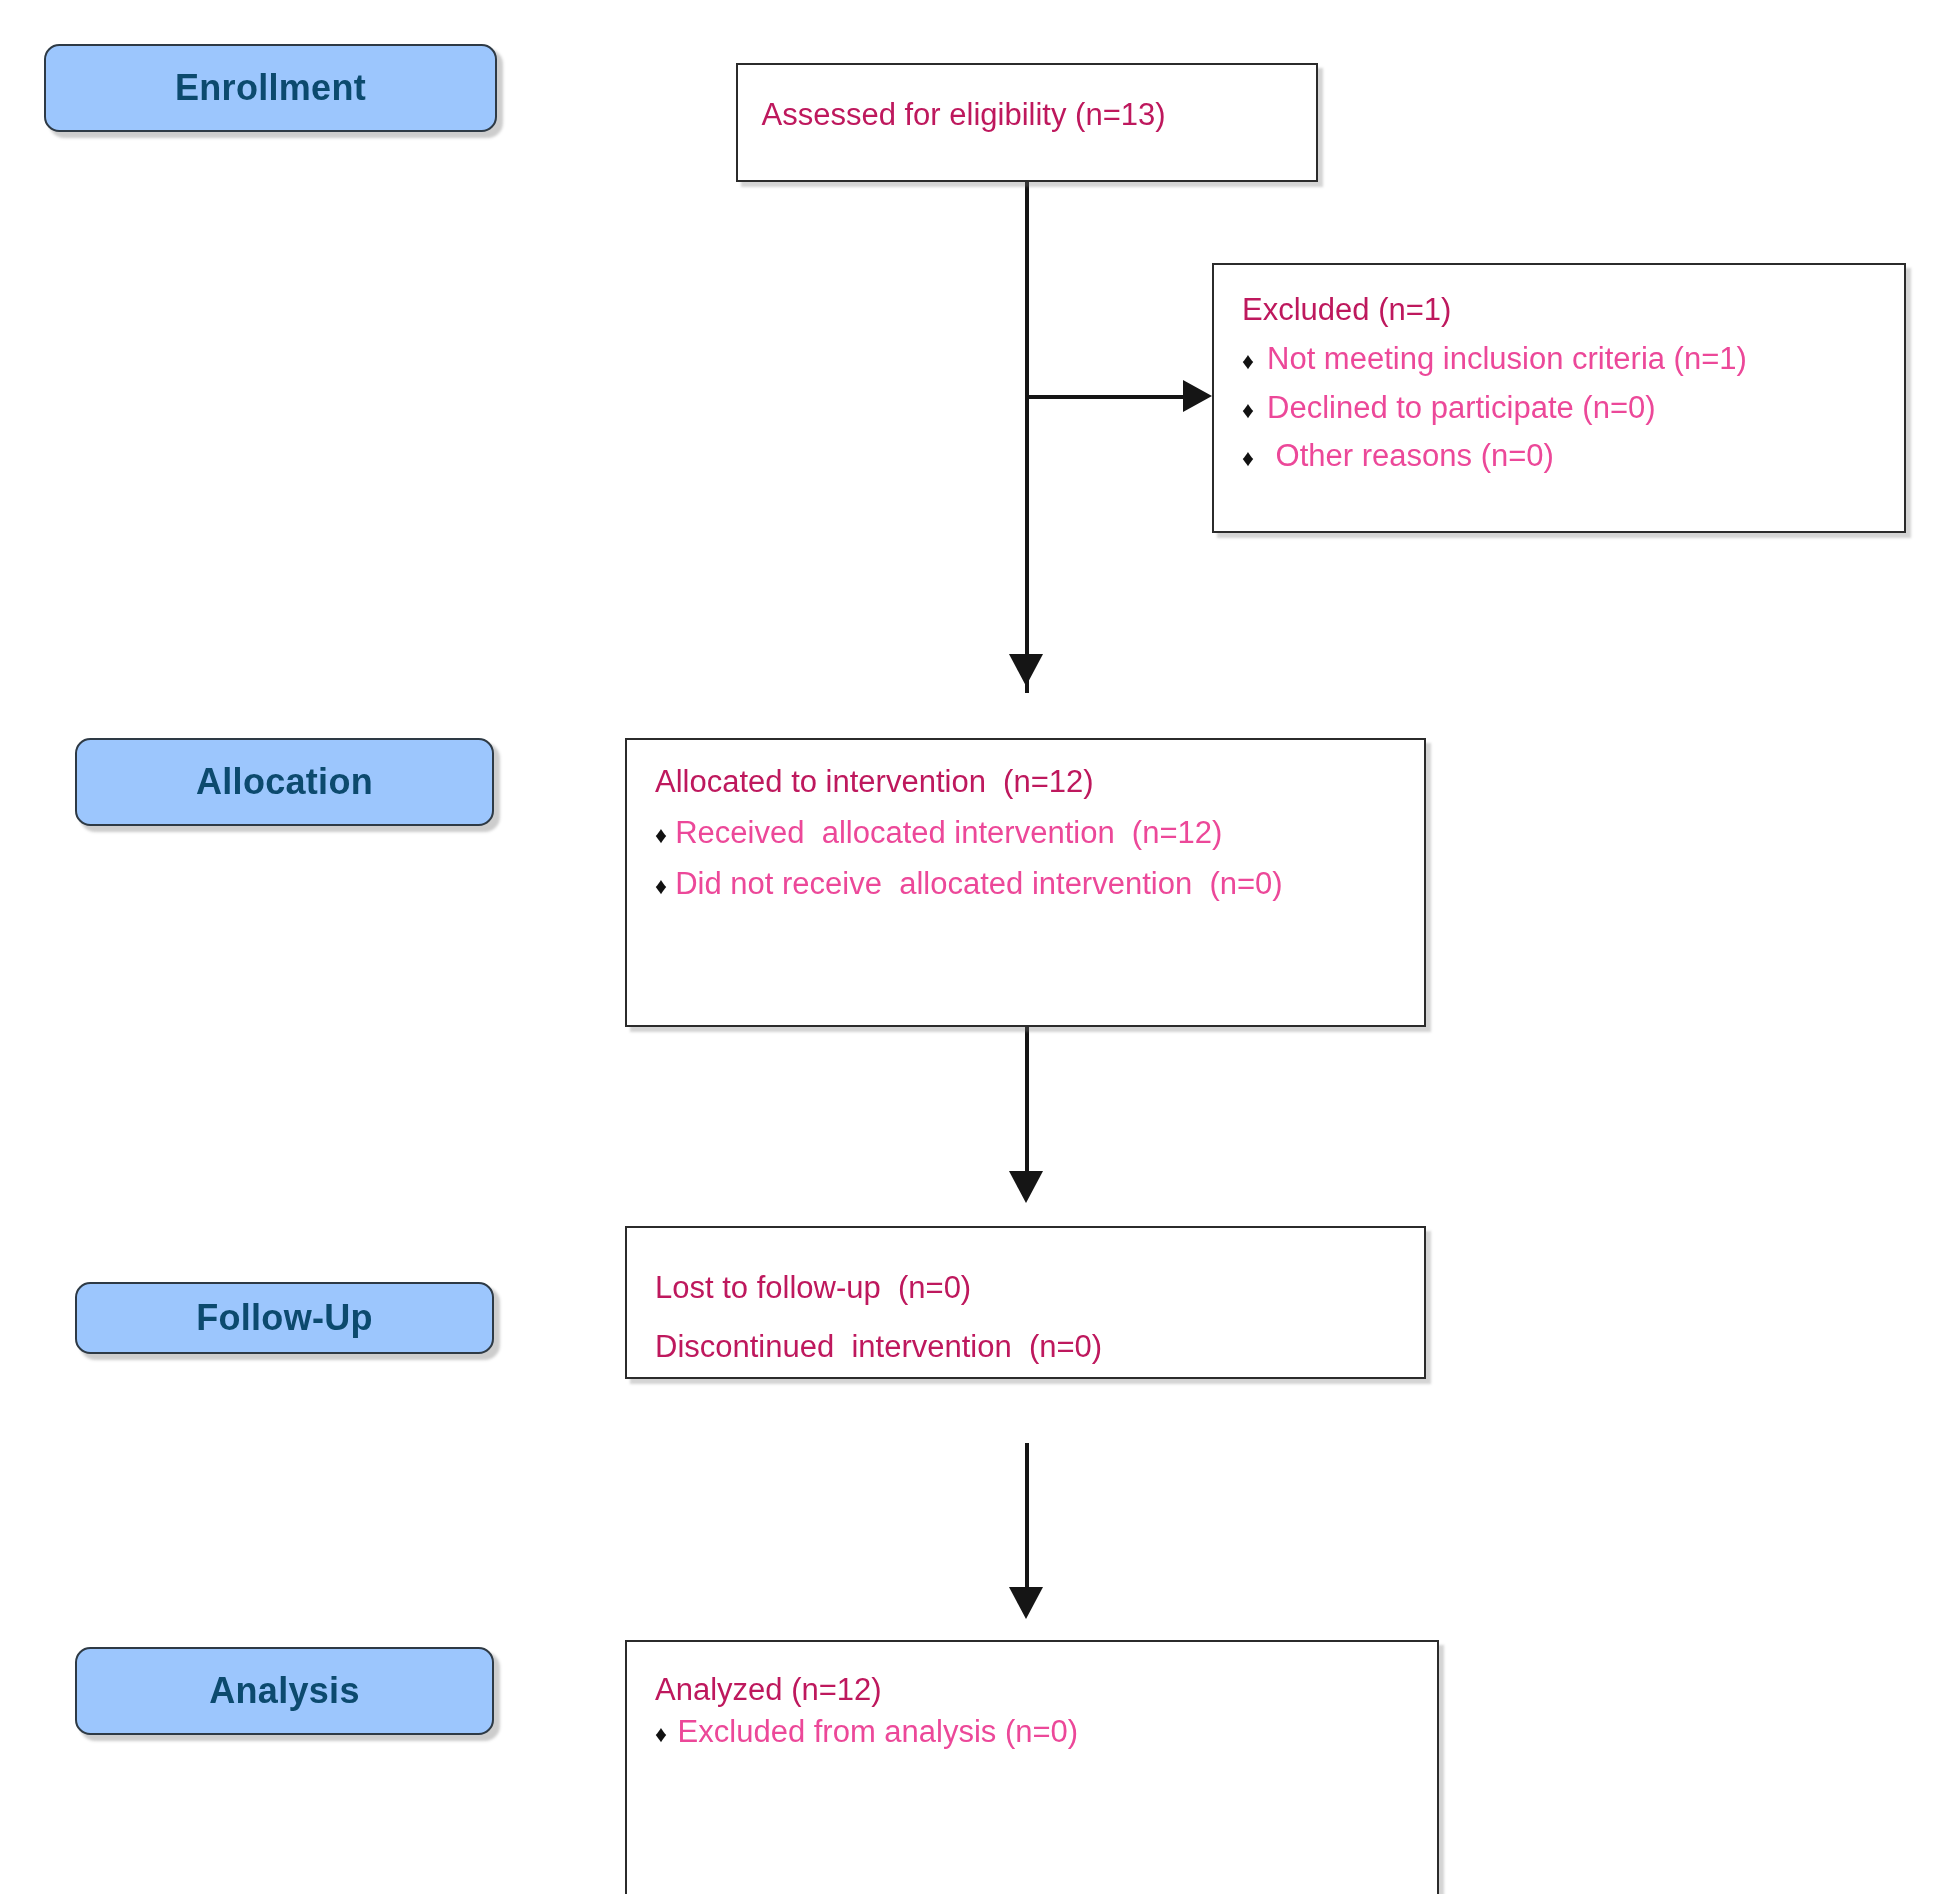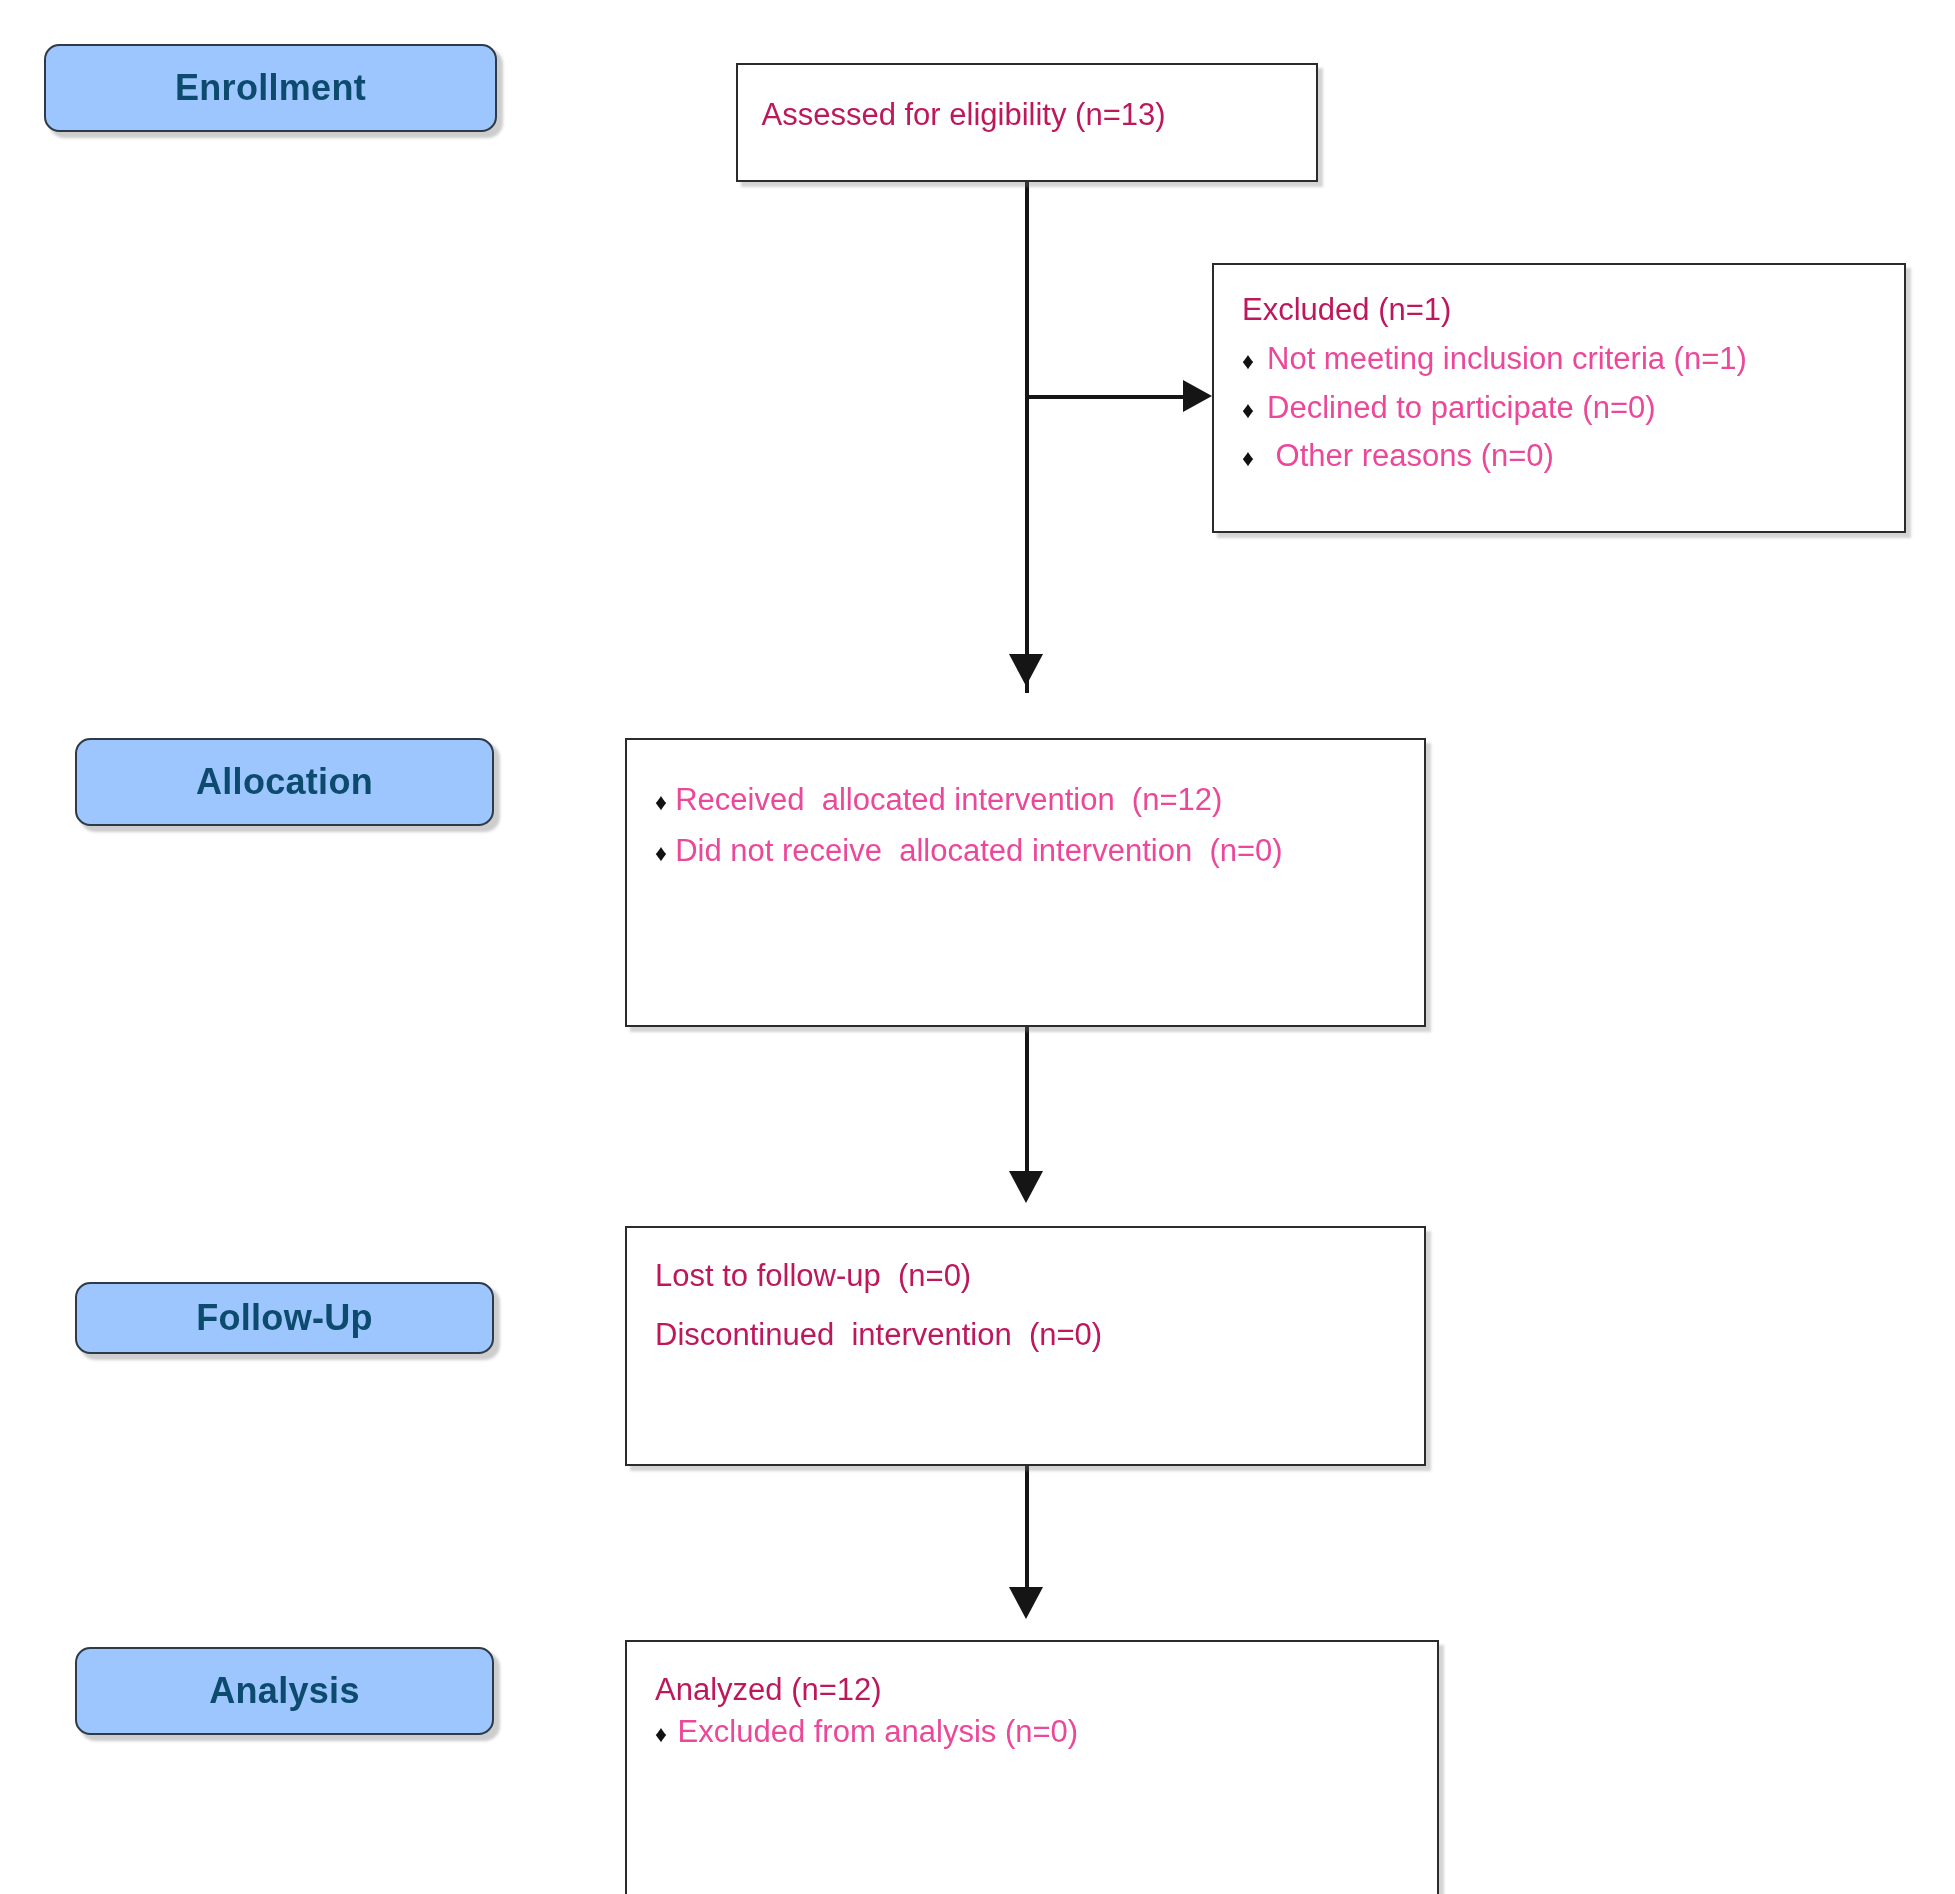--- a/index.html
+++ b/index.html
@@ -159,32 +159,33 @@
       <span class="bullet-mark">♦</span>
       <span class="bullet-text">Declined to participate (n=0)</span>
     </div>
     <div class="bullet-row">
       <span class="bullet-mark">♦</span>
       <span class="bullet-text"> Other reasons (n=0)</span>
     </div>
   </div>
 
   <div class="flow-box roomy" style="left:625px; top:738px; width:801px; height:289px; padding-top:25px; padding-left:28px;">
+    <div class="bline">Allocated to intervention  (n=12)</div>
 
     <div class="bullet-row">
       <span class="bullet-mark">♦</span>
       <span class="bullet-text">Received  allocated intervention  (n=12)</span>
     </div>
     <div class="bullet-row">
       <span class="bullet-mark">♦</span>
       <span class="bullet-text">Did not receive  allocated intervention  (n=0)</span>
     </div>
   </div>
 
-  <div class="flow-box" style="left:625px; top:1226px; width:801px; height:240px; padding-top:31px; padding-left:28px;">
+  <div class="flow-box" style="left:625px; top:1226px; width:801px; height:153px; padding-top:43px; padding-left:28px;">
     <div class="bline">Lost to follow-up  (n=0)</div>
     <div class="blank-gap"></div>
     <div class="bline">Discontinued  intervention  (n=0)</div>
   </div>
 
   <div class="flow-box tight" style="left:625px; top:1640px; width:814px; height:306px; padding-top:31px; padding-left:28px;">
     <div class="bline">Analyzed (n=12)</div>
     <div class="bullet-row">
       <span class="bullet-mark">♦</span>
       <span class="bullet-text">Excluded from analysis (n=0)</span>

